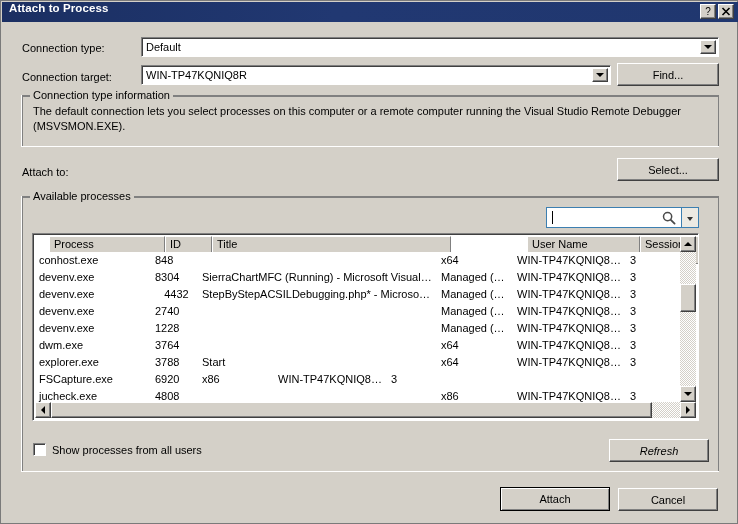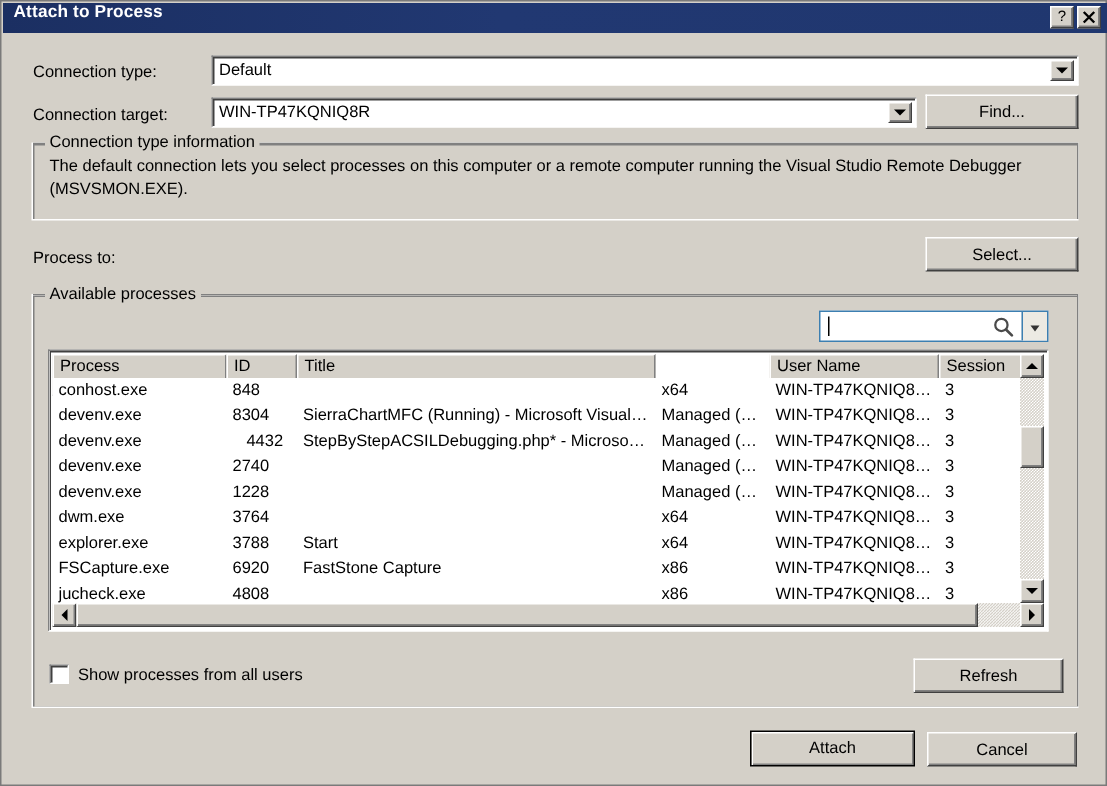--- a/index.html
+++ b/index.html
@@ -126,20 +126,21 @@
   .listwrap{
     position:absolute;background:#ffffff;box-sizing:border-box;
     border-top:1px solid #808080;border-left:1px solid #808080;
     border-right:1px solid #ffffff;border-bottom:1px solid #ffffff;
     box-shadow:inset 1px 1px 0 #404040;
     overflow:hidden;
   }
   .hdr-row{
     position:absolute;left:2px;top:2px;height:28px;
     display:flex;
+    padding-left:14px;
   }
   .hdr-cell{
     background:#d4d0c8;box-sizing:border-box;
     border-top:1px solid #ffffff;border-left:1px solid #ffffff;
     border-right:1px solid #808080;border-bottom:1px solid #808080;
     font-size:11px;padding-left:4px;line-height:14px;
     white-space:nowrap;overflow:hidden;cursor:default;
   }
   .rows{
     position:absolute;left:2px;top:18px;right:2px;bottom:2px;
@@ -224,21 +225,21 @@
   </div>
   <div class="btn" style="left:616px;top:62px;width:102px;height:23px;">Find...</div>
 
   <div class="group" style="left:20px;top:94px;width:698px;height:52px;">
     <div class="group-inner"></div>
     <div class="group-title">Connection type information</div>
   </div>
   <div class="info-text" style="left:32px;top:118px;width:680px;">(MSVSMON.EXE).</div>
   <div class="info-text" style="left:32px;top:103px;width:680px;">The default connection lets you select processes on this computer or a remote computer running the Visual Studio Remote Debugger</div>
 
-  <div class="lbl" style="left:21px;top:165px;">Process to:</div>
+  <div class="lbl" style="left:21px;top:165px;">Attach to:</div>
   <div class="btn" style="left:616px;top:157px;width:102px;height:23px;">Select...</div>
 
   <div class="group" style="left:20px;top:195px;width:698px;height:276px;">
     <div class="group-inner"></div>
     <div class="group-title">Available processes</div>
   </div>
 
   <div class="searchbox" style="left:545px;top:206px;width:153px;height:21px;">
     <div class="search-caret"></div>
     <span style="position:absolute;left:8px;font-size:11px;color:#888;"></span>
@@ -313,21 +314,20 @@
           <div class="cell" style="width: 116px;">explorer.exe</div>
           <div class="cell" style="width: 47px;">3788</div>
           <div class="cell" style="width: 239px;">Start</div>
           <div class="cell" style="width: 76px;">x64</div>
           <div class="cell" style="width: 113px;">WIN-TP47KQNIQ8…</div>
           <div class="cell" style="width: 59px;">3</div>
         </div>
         <div class="row">
           <div class="cell" style="width: 116px;">FSCapture.exe</div>
           <div class="cell" style="width: 47px;">6920</div>
-          <div class="cell" style="width: 239px;">FastStone Capture</div>
           <div class="cell" style="width: 76px;">x86</div>
           <div class="cell" style="width: 113px;">WIN-TP47KQNIQ8…</div>
           <div class="cell" style="width: 59px;">3</div>
         </div>
         <div class="row">
           <div class="cell" style="width: 116px;">jucheck.exe</div>
           <div class="cell" style="width: 47px;">4808</div>
           <div class="cell" style="width: 239px;"></div>
           <div class="cell" style="width: 76px;">x86</div>
           <div class="cell" style="width: 113px;">WIN-TP47KQNIQ8…</div>
@@ -361,18 +361,18 @@
       <div class="sb-btn" style="right:0;top:0;width:16px;height:16px;">
         <span class="arr right"></span>
       </div>
     </div>
   </div>
 
   <div class="cbwrap" style="left:32px;top:442px;">
     <span class="cbox"></span>
     <span class="cblabel">Show processes from all users</span>
   </div>
-  <div class="btn" style="left:608px;top:438px;width:100px;height:23px;">Refresh</div>
+  <div class="btn" style="left:608px;top:438px;width:100px;height:23px;font-style:italic;">Refresh</div>
 
   <div class="btn default" style="left:499px;top:486px;width:110px;height:24px;">Attach</div>
   <div class="btn" style="left:617px;top:487px;width:100px;height:23px;">Cancel</div>
 
 </div>
 
 </body></html>

